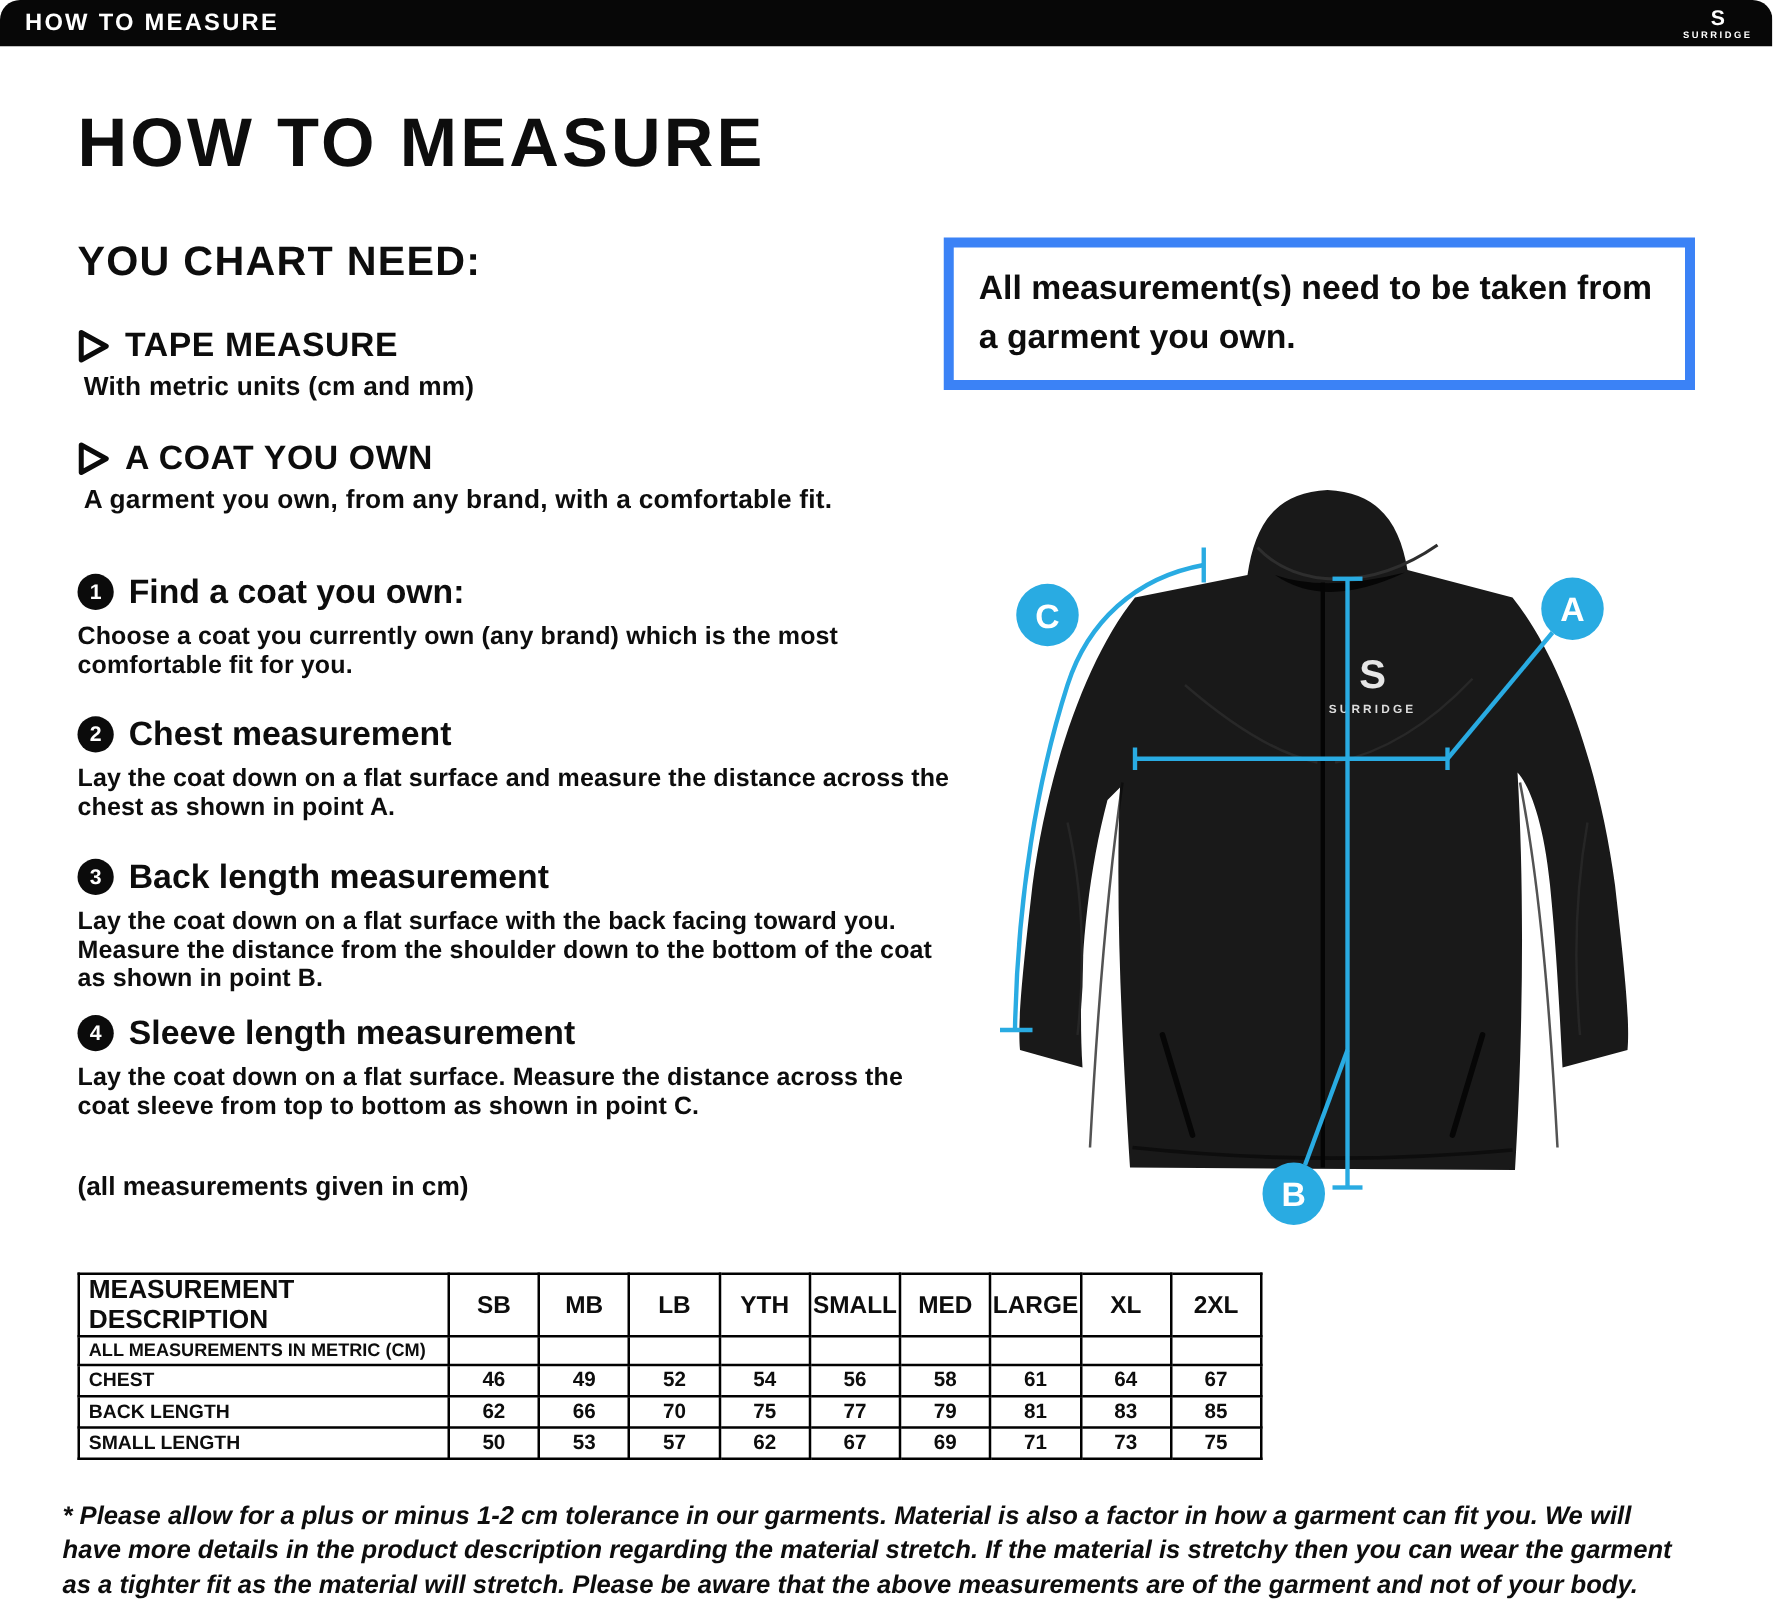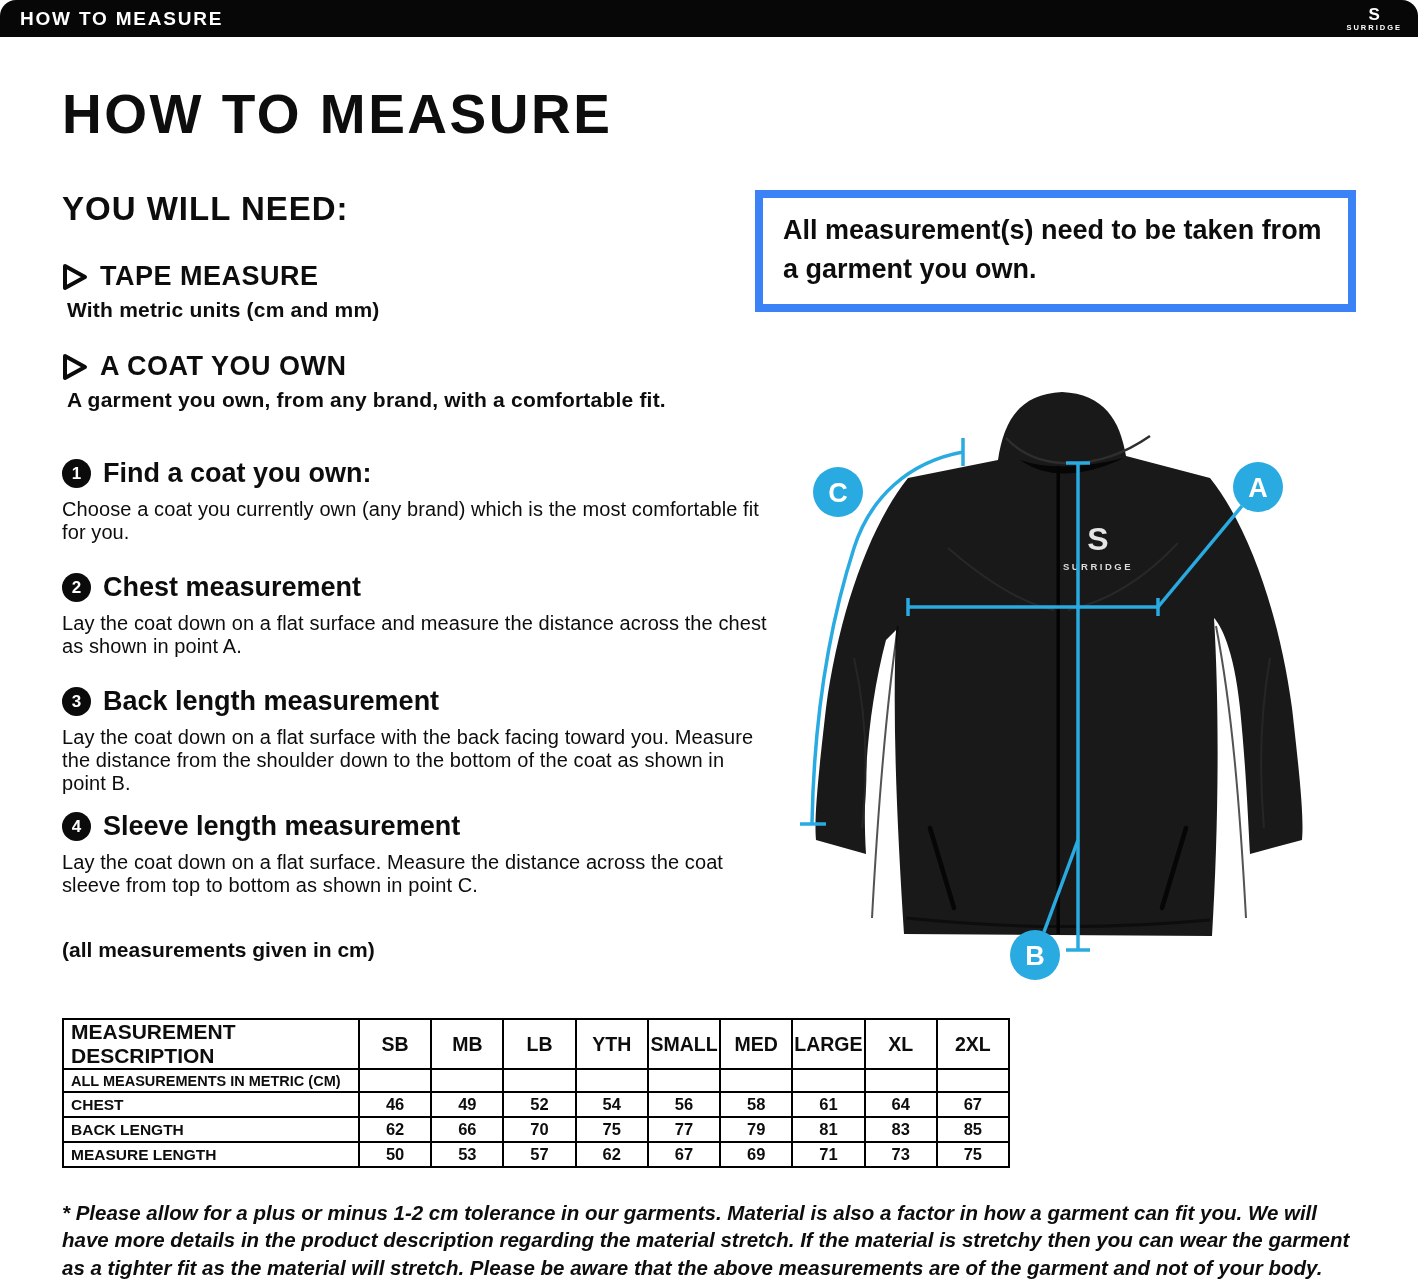--- a/index.html
+++ b/index.html
@@ -26,42 +26,42 @@
   .row{display:flex;align-items:center;gap:12px;}
   .need-title{font-size:27px;font-weight:bold;letter-spacing:.5px;}
   .need-desc{font-size:21px;font-weight:bold;margin-top:6px;padding-left:5px;letter-spacing:.2px;}
 
   
   .step{position:absolute;left:62px;width:706px;}
   #step-1{top:458px;} #step-2{top:572px;} #step-3{top:686px;} #step-4{top:811px;}
   .badge{width:29px;height:29px;border-radius:50%;background:#0b0b0b;color:#fff;flex:0 0 29px;
          display:flex;align-items:center;justify-content:center;font-size:17px;font-weight:bold;}
   .step-title{font-size:27px;font-weight:bold;}
-  .step-desc{font-size:20px;font-weight:normal;line-height:1.16;margin-top:9px;letter-spacing:.1px;}
+  .step-desc{font-size:20px;font-weight:bold;line-height:1.16;margin-top:9px;letter-spacing:.1px;}
 
   
   .notice{position:absolute;left:755px;top:190px;width:601px;box-sizing:border-box;
           border:8px solid #3b82f6;padding:13px 20px 15px;font-size:27px;font-weight:bold;line-height:1.45;}
 
   
   .size-heading{position:absolute;left:62px;top:938px;display:flex;align-items:baseline;gap:8px;}
   .size-heading .big{font-size:43px;font-weight:bold;letter-spacing:1px;}
   .size-heading .small{font-size:21px;font-weight:bold;}
   table.size{position:absolute;left:62px;top:1018px;width:948px;border-collapse:collapse;table-layout:fixed;}
   table.size th,table.size td{border:2px solid #000;text-align:center;font-weight:bold;padding:0;}
   table.size thead th{font-size:19.5px;height:37px;}
   table.size th.c0,table.size td.c0{text-align:left;padding-left:7px;}
   table.size thead th.c0{font-size:21px;}
   table.size tr.unit td{height:21px;}
   table.size tr.unit td.c0{font-size:14.5px;}
   table.size tbody td{font-size:16.5px;height:23px;margin-left:20px;}
   table.size tbody td.c0{font-size:15.5px;}
 
   
-  .footnote{position:absolute;left:62px;top:1199px;width:1302px;font-size:20.5px;font-weight:bold;
+  .footnote{position:absolute;left:50px;top:1199px;width:1302px;font-size:20.5px;font-weight:bold;
             font-style:italic;line-height:1.33;}
 
   
   .diagram{position:absolute;left:758px;top:378px;width:652px;height:645px;}
   .ann{stroke:#29abe2;stroke-width:3.5;fill:none;}
   .mletter{fill:#fff;font-weight:bold;font-size:27px;font-family:"Liberation Sans",sans-serif;text-anchor:middle;}
 </style>
 </head>
 <body>
 
@@ -69,21 +69,21 @@
 
   <div class="topbar">
     <span class="bar-title">HOW TO MEASURE</span>
     <span class="brand">
       <span class="s-mark">S</span>
       <span class="brand-name">SURRIDGE</span>
     </span>
   </div>
 
   <div class="h1">HOW TO MEASURE</div>
-  <div class="ywn">YOU WILL NEED:</div>
+  <div class="ywn">YOU CHART NEED:</div>
 
   <div class="need-item" id="item-tape">
     <div class="row">
       <svg width="26" height="28" viewBox="0 0 26 28">
         <polygon points="3,3 23,14 3,25" fill="#fff" stroke="#0b0b0b" stroke-width="4" stroke-linejoin="round"></polygon>
       </svg>
       <span class="need-title">TAPE MEASURE</span>
     </div>
     <div class="need-desc">With metric units (cm and mm)</div>
   </div>
@@ -244,21 +244,21 @@
           <td>66</td>
           <td>70</td>
           <td>75</td>
           <td>77</td>
           <td>79</td>
           <td>81</td>
           <td>83</td>
           <td>85</td>
         </tr>
         <tr>
-          <td class="c0">MEASURE LENGTH</td>
+          <td class="c0">SMALL LENGTH</td>
           <td>50</td>
           <td>53</td>
           <td>57</td>
           <td>62</td>
           <td>67</td>
           <td>69</td>
           <td>71</td>
           <td>73</td>
           <td>75</td>
         </tr>

